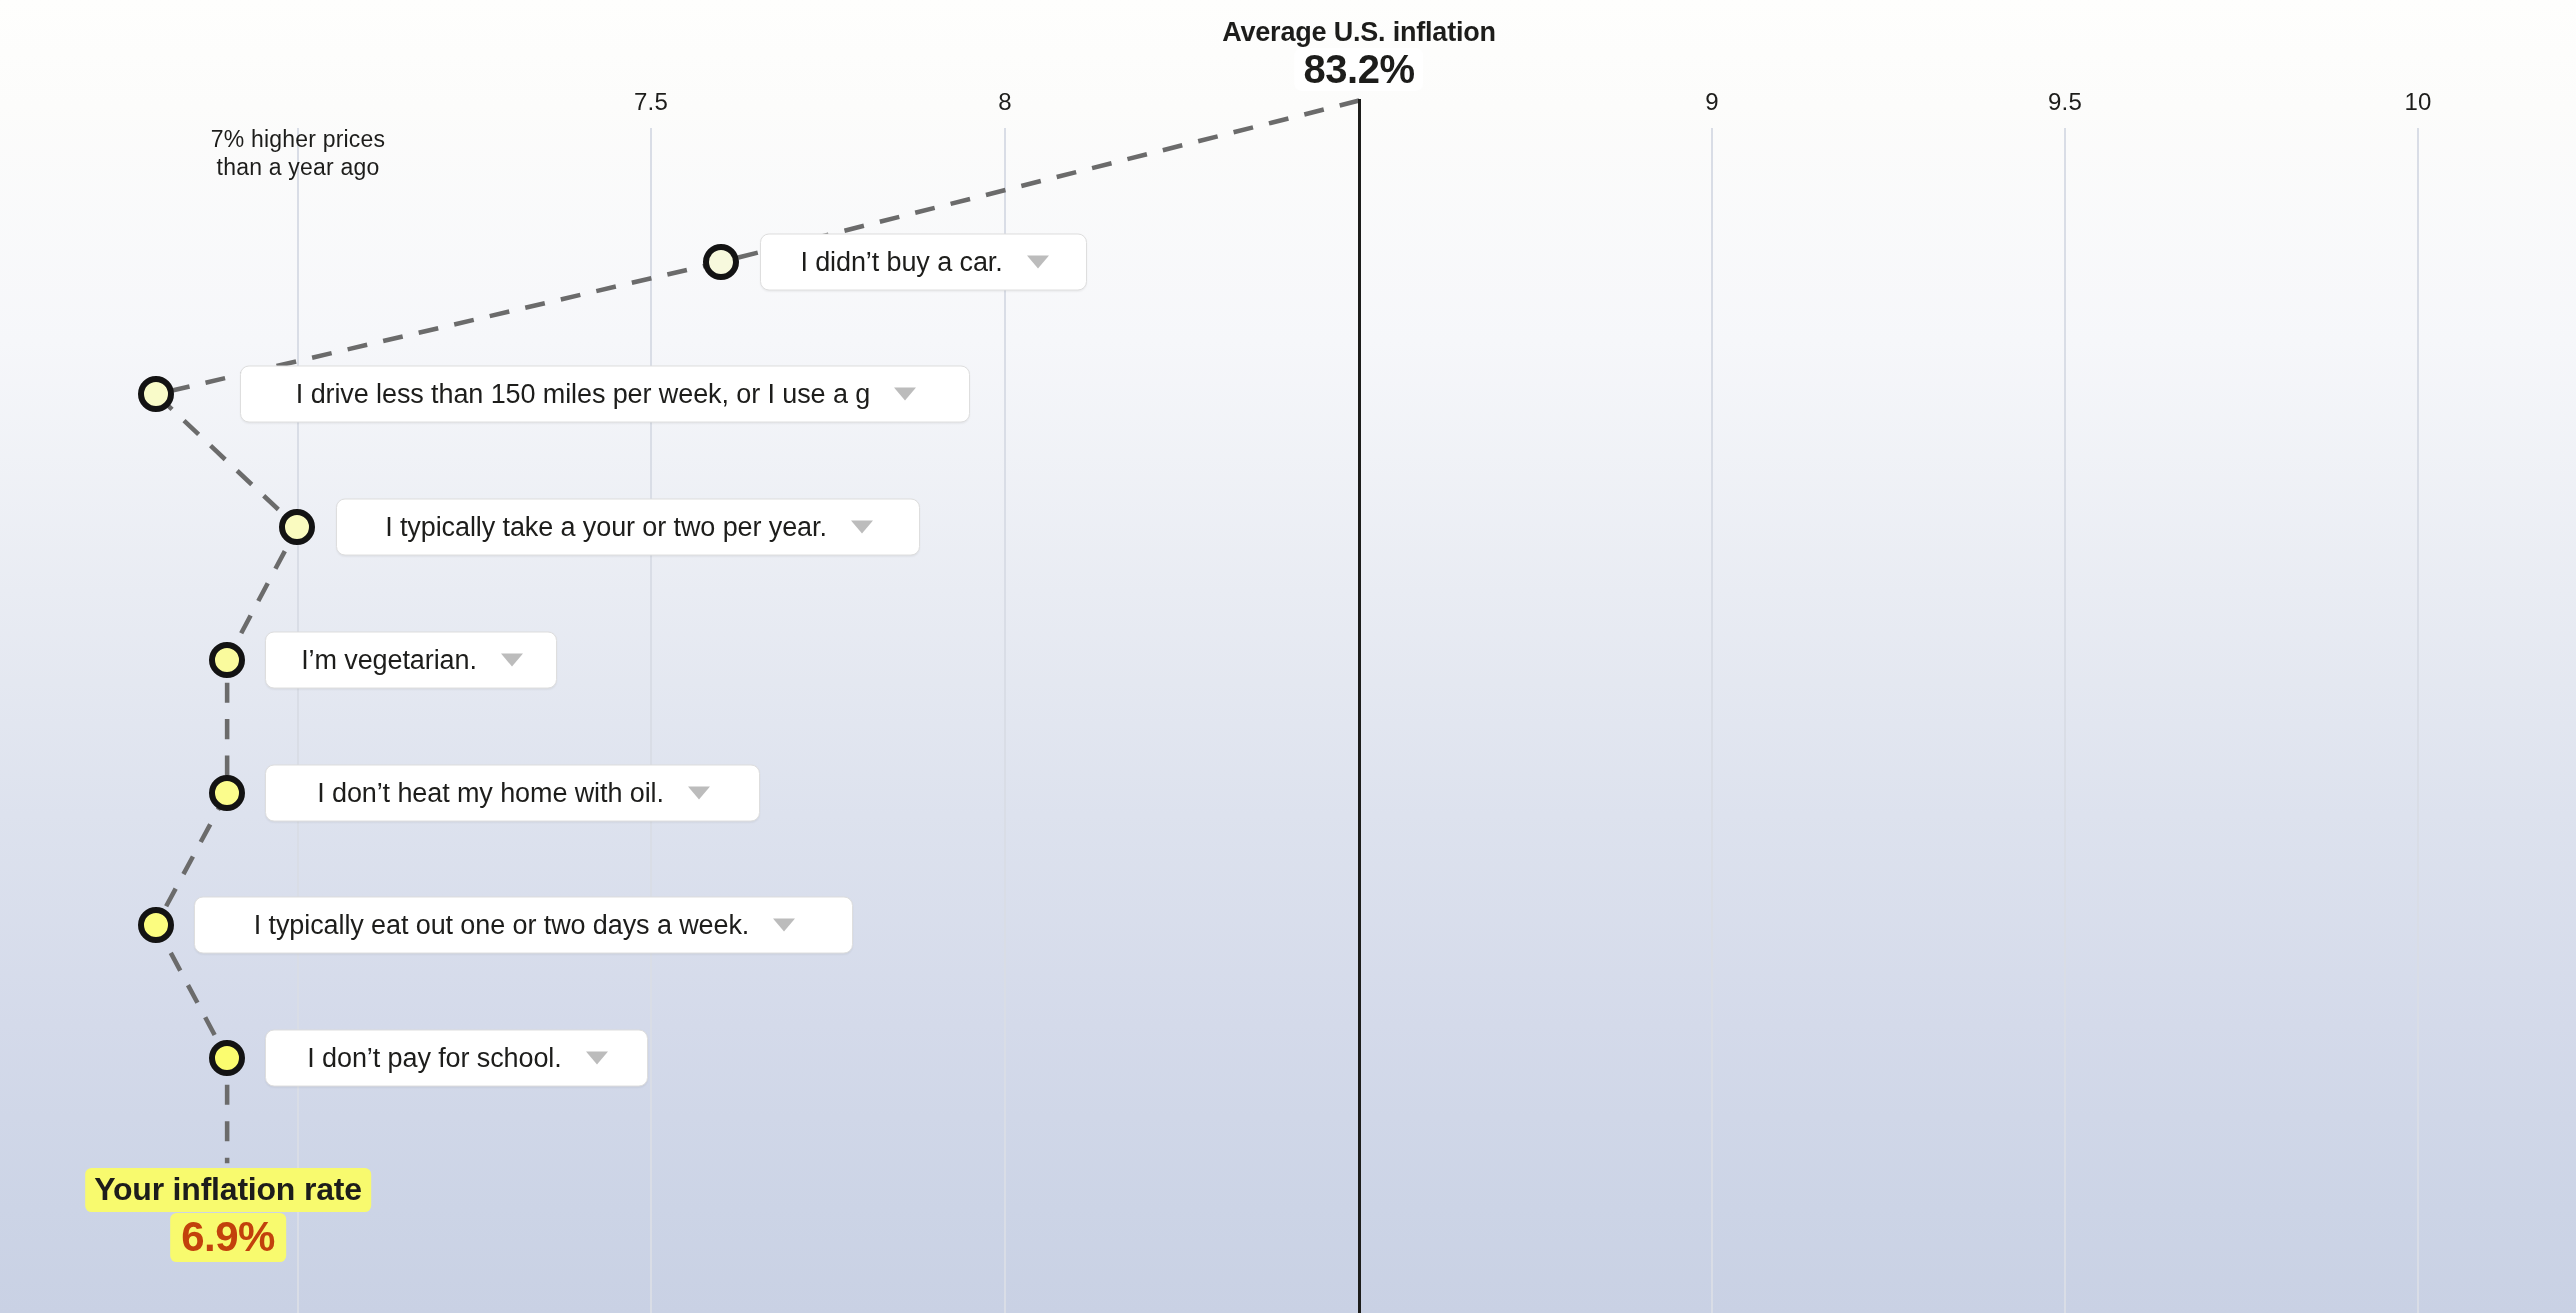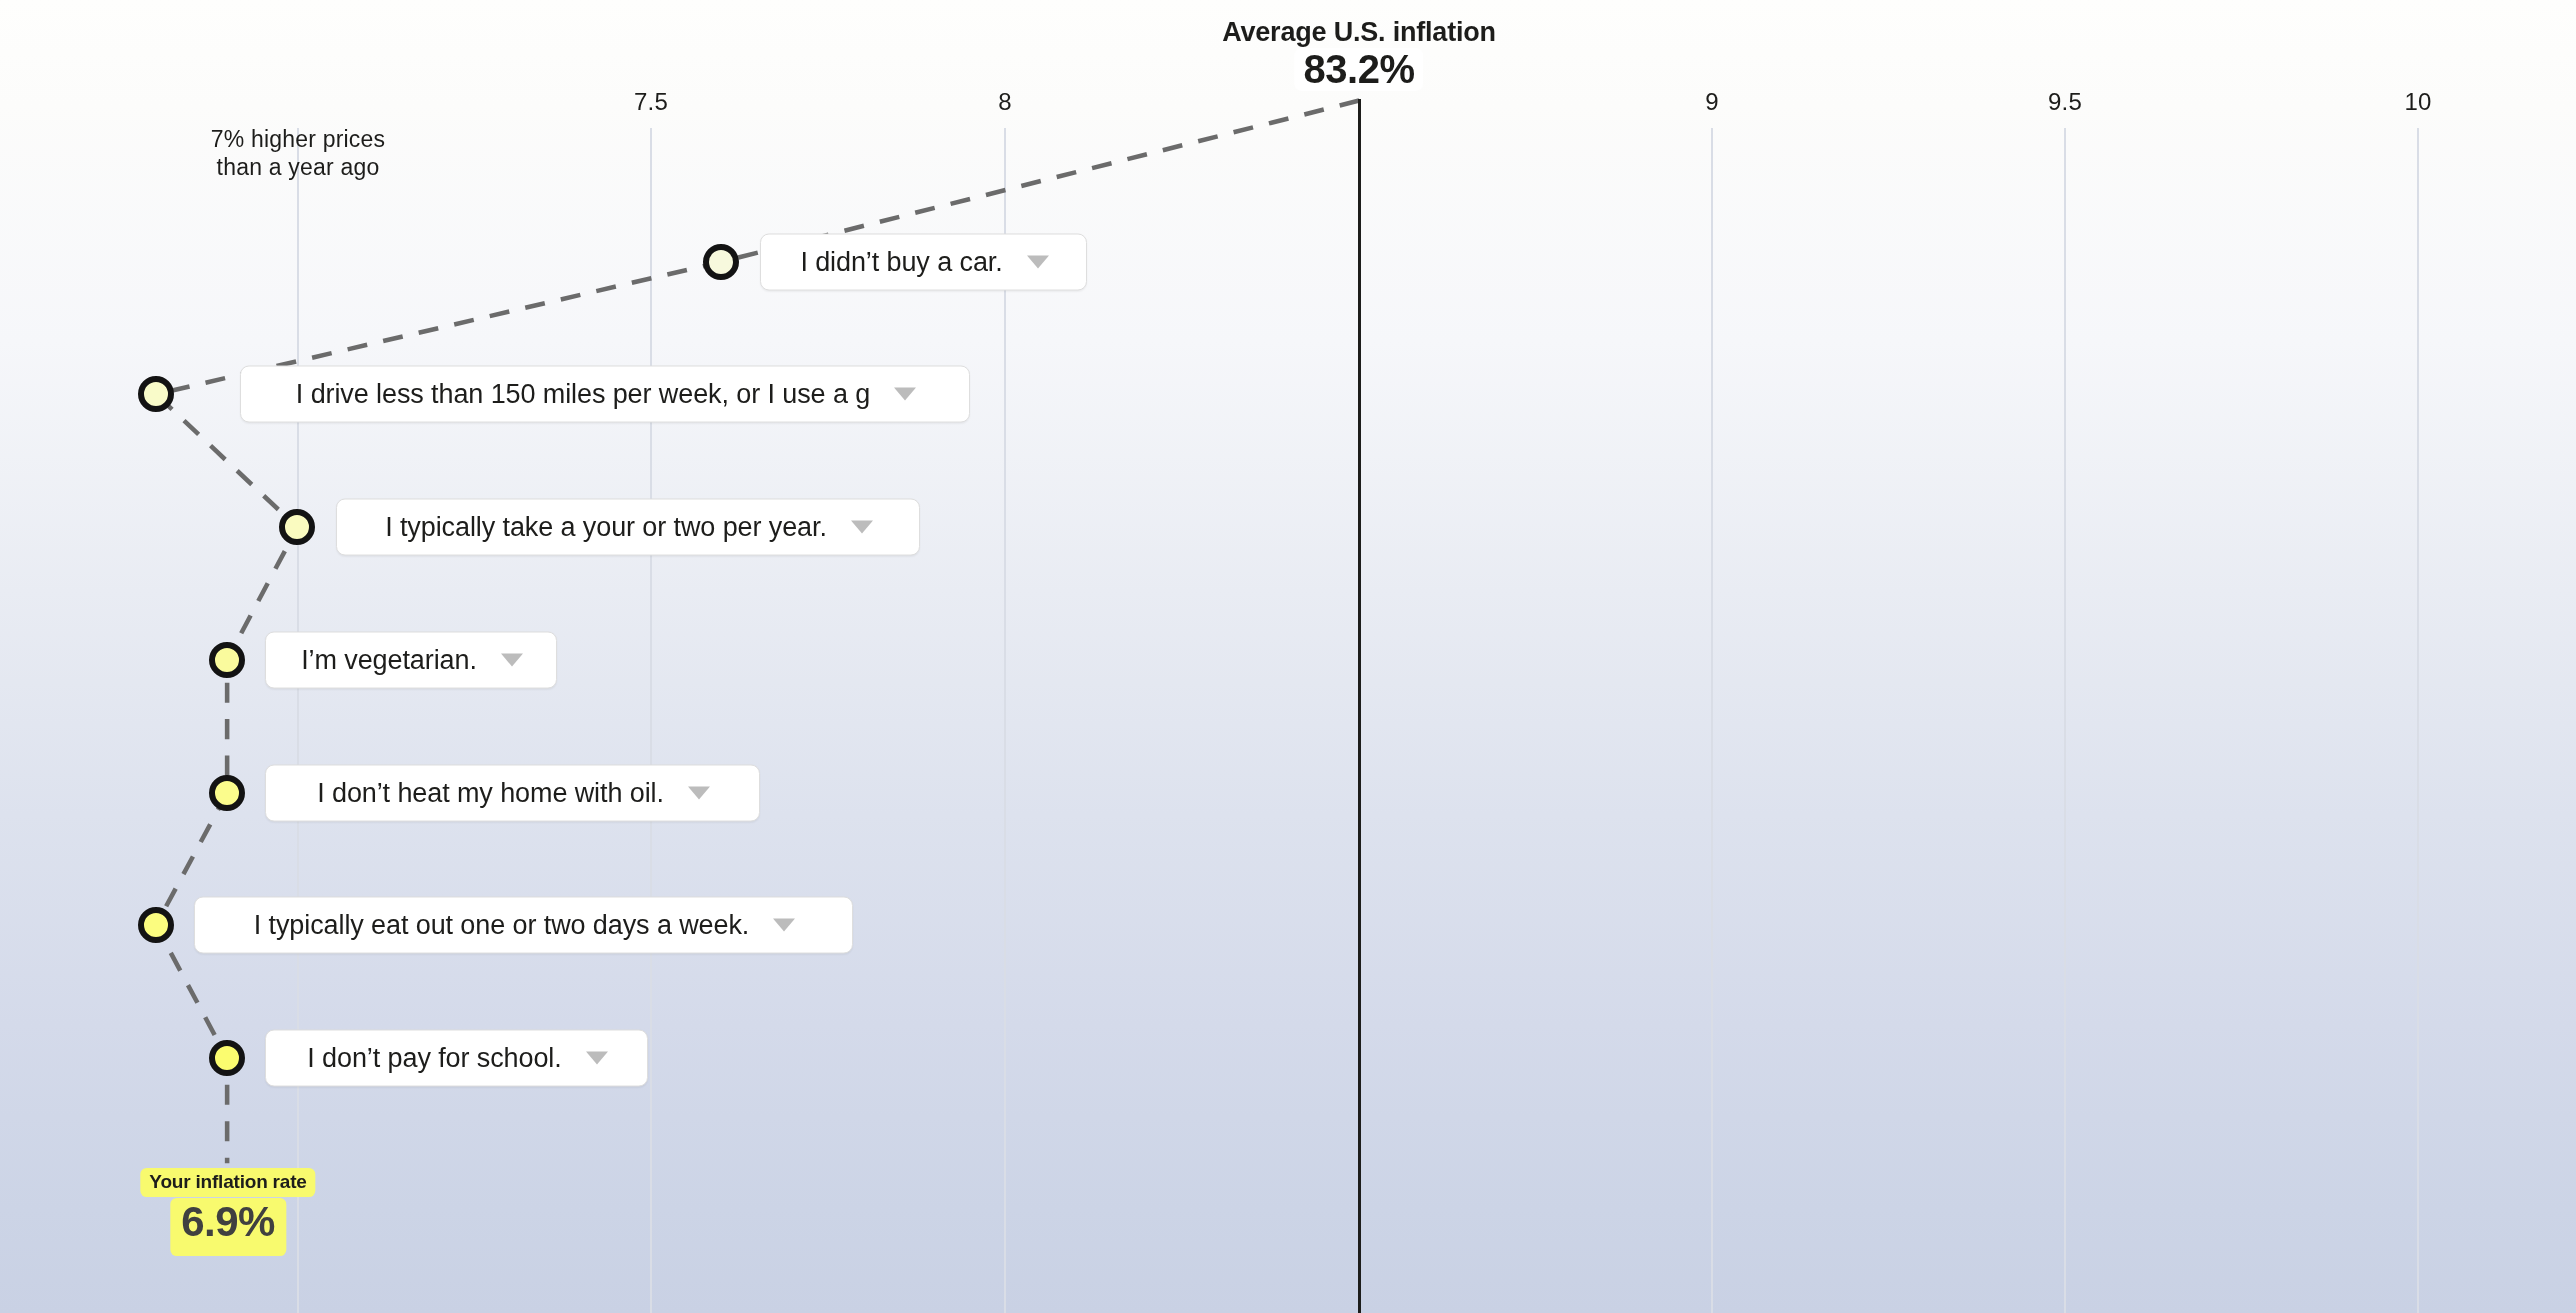--- a/index.html
+++ b/index.html
@@ -142,37 +142,37 @@
 
   
   .your-rate {
     position: absolute;
     z-index: 7;
     text-align: center;
     transform: translateX(-50%);
   }
   .your-rate-title {
     display: inline-block;
-    font-size: 19px;
+    font-size: 32px;
     font-weight: 700;
     color: #1d1d1b;
     background: #f8fa6e;
     border-radius: 6.4px;
     padding: 2.7px 9px 4.6px 9px;
     letter-spacing: -0.2px;
     white-space: nowrap;
   }
   .your-rate-value {
     display: inline-block;
     font-size: 42px;
     font-weight: 700;
-    color: #404040;
+    color: #c2410c;
     background: #f8fa6e;
     border-radius: 6.4px;
-    padding: 0 11px 10px 11px;
+    padding: 0 11px 1px 11px;
     letter-spacing: -0.5px;
     margin-top: 0.9px;
   }
 
   
   .footer-note {
     position: absolute;
     transform: translateX(-50%);
     font-size: 25.5px;
     font-style: italic;

